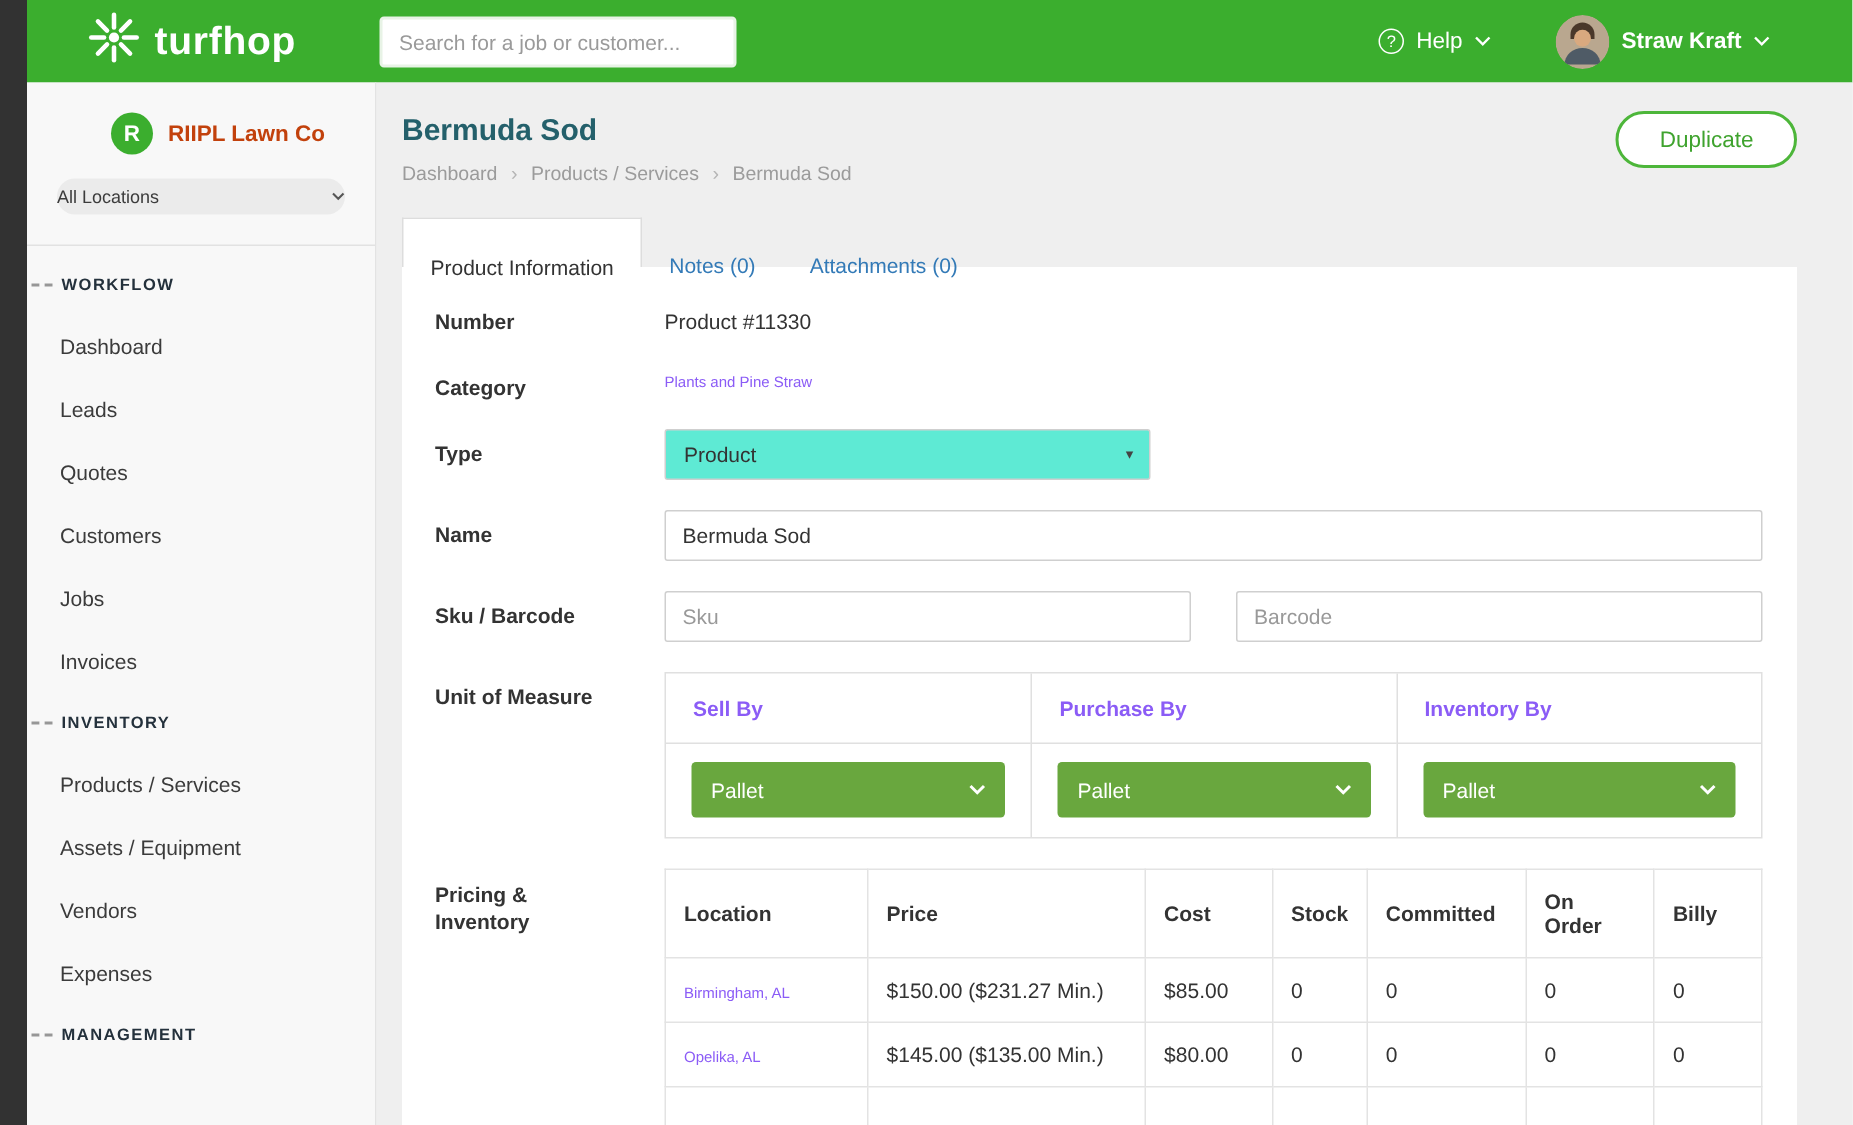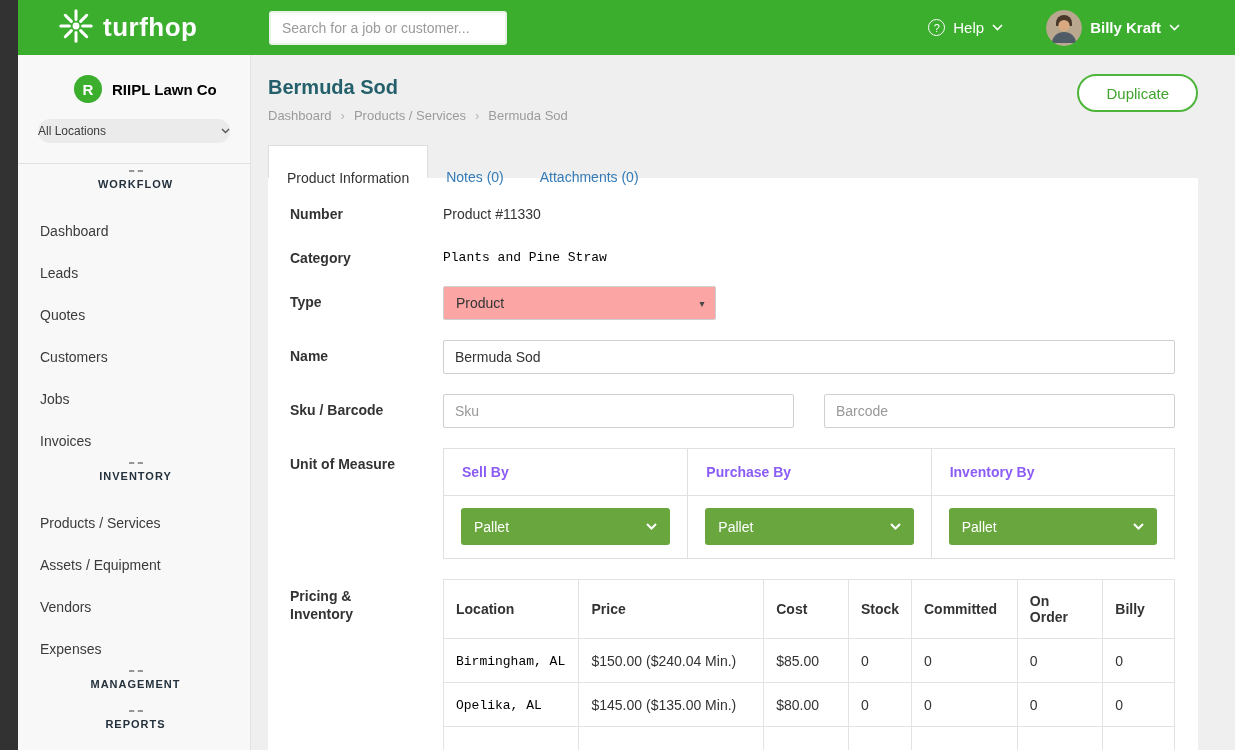--- a/index.html
+++ b/index.html
@@ -3,40 +3,40 @@
 <meta charset="utf-8">
 <style>
   * { box-sizing: border-box; margin: 0; padding: 0; }
   html,body { width:1235px; height:750px; overflow:hidden; font-family:"Liberation Sans",sans-serif; background:#efefef; }
   .app { position:relative; width:1235px; height:750px; }
 
   
   .left-rail { position:absolute; left:0; top:0; width:18px; height:750px; background:#323232; }
 
   
-  .topbar { position:absolute; left:18px; top:0; right:0; height:55px; background:#3bae2e; display:flex; align-items:center;gap:16px; }
+  .topbar { position:absolute; left:18px; top:0; right:0; height:55px; background:#3bae2e; display:flex; align-items:center; }
   .logo { width:233px; display:flex; align-items:center; gap:9px; padding-left:40px; cursor:pointer; }
   .logo-text { color:#fff; font-size:26px; font-weight:bold; letter-spacing:.5px; }
   .search { width:238px; height:34px; margin-left:2px; border:2px solid #e8f3e6; border-radius:3px; padding:0 11px; font-size:14px; color:#8b5cf6; outline:none; font-family:"Liberation Sans",sans-serif; }
   .search::placeholder { color:#9a9a9a; }
   .topbar-right { margin-left:auto; display:flex; align-items:center; gap:43px; padding-right:55px; }
   .help, .user { display:flex; align-items:center; gap:8px; color:#fff; font-size:15px; cursor:pointer; }
   .help-q { width:17px; height:17px; border:1px solid #fff; border-radius:50%; font-size:11px; display:flex; align-items:center; justify-content:center; }
   .avatar { width:36px; height:36px; border-radius:50%; overflow:hidden; display:block; }
   .user-name { font-weight:bold; }
 
   
   .sidebar { position:absolute; left:18px; top:55px; width:233px; bottom:0; background:#f8f8f8; border-right:1px solid #e3e3e3; }
   .company { display:flex; align-items:center; gap:10px; margin:20px 0 0 56px; }
   .company-badge { width:28px; height:28px; border-radius:50%; background:#3bae2e; color:#fff; font-weight:bold; font-size:15px; display:flex; align-items:center; justify-content:center; }
-  .company-name { font-size:15px; font-weight:bold; color:#000000; }
+  .company-name { font-size:15px; font-weight:bold; color:#c2410c; }
   .loc-pill { margin:16px auto 0; width:192px; height:24px; background:#ebebeb; border-radius:12px; display:flex; align-items:center; justify-content:space-between; gap:7px; font-size:12px; color:#3c3c3c; cursor:pointer; }
   .sidebar-divider { margin-top:20px; border-top:1px solid #e2e2e2; }
   .nav { padding-top:6px; }
-  .nav-header { display:flex; align-items:center; gap:6px; padding-left:3px; height:40px; font-size:11px; font-weight:bold; letter-spacing:1px; color:#24313c;flex-direction:column; }
+  .nav-header { display:flex; align-items:center; gap:6px; padding-left:3px; height:40px; font-size:11px; font-weight:bold; letter-spacing:1px; color:#24313c; }
   .dash-icon { width:14px; border-top:2px dashed #979797; }
   .nav-item { height:42px; line-height:42px; padding-left:22px; font-size:14px; color:#3b3b3b; cursor:pointer; }
 
   
   .main { position:absolute; left:251px; top:55px; right:0; bottom:0; background:#efefef; padding:0 37px 0 17px; overflow:hidden; }
   .page-head { position:relative; padding-top:21px; }
   .page-title { font-size:20px; font-weight:bold; color:#24606b; }
   .breadcrumb { margin-top:9px; font-size:13px; color:#9b9b9b; display:flex; align-items:center; }
   .crumb { cursor:pointer; }
   .crumb.current { cursor:default; }
@@ -47,27 +47,27 @@
   .tab { height:33px; line-height:32px; padding:16px 18px; font-size:14px; }
   .tab.active { background:#fff; border:1px solid #ddd; border-bottom:none; color:#333; cursor:default; }
   .tab.inactive { color:#337ab7; cursor:pointer; }
 
   .card { background:#fff; padding:20px 0 60px; min-height:600px; }
   .form-row { display:flex; padding-left:22px; margin-bottom:20px; }
   .form-label { width:153px; flex:none; font-size:14px; font-weight:bold; color:#333; padding-top:8px; }
   .form-label .narrow { display:block; width:80px; line-height:18px; }
   .form-field { width:732px; }
   .static-value { font-size:14px; color:#333; padding-top:8px; }
-  .link { color:#000000; text-decoration:none; cursor:pointer; font-size:13px;font-family:Liberation Mono, monospace; }
+  .link { color:#8b5cf6; text-decoration:none; cursor:pointer; font-size:10px; }
   .static-link { display:inline-block; padding-top:8px; }
 
   .text-input { width:100%; height:34px; border:1px solid #cfcfcf; border-radius:2px; padding:0 11px; font-size:14px; color:#333; outline:none; background:#fff; font-family:"Liberation Sans",sans-serif; }
   .text-input::placeholder { color:#999; }
 
-  .select-box { width:273px; height:34px; border:1px solid #cfcfcf; border-radius:2px; background:#fca5a5; display:flex; align-items:center; cursor:pointer; }
+  .select-box { width:324px; height:34px; border:1px solid #cfcfcf; border-radius:2px; background:#5eead4; display:flex; align-items:center; cursor:pointer; }
   .select-text { flex:1; padding-left:12px; font-size:14px; color:#333; }
   .select-caret-zone { width:26px; height:100%; display:flex; align-items:center; justify-content:center; color:#444; font-size:10px; }
 
   .two-inputs { display:flex; gap:30px; }
   .two-inputs .text-input { flex:1 1 0; }
 
   
   .uom-table { width:732px; border:1px solid #e0e0e0; display:grid; grid-template-columns:1fr 1fr 1fr; }
   .uom-head { padding:15px 18px; font-size:14px; font-weight:bold; color:#8b5cf6; border-bottom:1px solid #e0e0e0; }
   .uom-head + .uom-head, .uom-cell + .uom-cell { border-left:1px solid #e0e0e0; }
@@ -120,21 +120,21 @@
       </div>
       <div class="user">
         <span class="avatar">
           <svg width="36" height="36" viewBox="0 0 36 36">
             <circle cx="18" cy="18" r="18" fill="#b9a78f"></circle>
             <path d="M10 13 a8 8 0 0 1 16 0 v3 h-16 z" fill="#4a382a"></path>
             <circle cx="18" cy="15.5" r="5.6" fill="#d9a97f"></circle>
             <path d="M6 33 a12 11 0 0 1 24 0 z" fill="#4f5b66"></path>
           </svg>
         </span>
-        <span class="user-name">Billy Kraft</span>
+        <span class="user-name">Straw Kraft</span>
         <svg width="11" height="7" viewBox="0 0 11 7">
             <polyline points="1,1 5.5,5.5 10,1" fill="none" stroke="#fff" stroke-width="1.6"></polyline>
           </svg>
       </div>
     </div>
   </header>
 
   <aside class="sidebar">
     <div class="company">
       <span class="company-badge">R</span>
@@ -169,24 +169,20 @@
       <div class="nav-item">Products / Services</div>
       <div class="nav-item">Assets / Equipment</div>
       <div class="nav-item">Vendors</div>
       <div class="nav-item">Expenses</div>
 
       <div class="nav-header">
         <span class="dash-icon"></span>
         <span>MANAGEMENT</span>
       </div>
 
-      <div class="nav-header">
-        <span class="dash-icon"></span>
-        <span>REPORTS</span>
-      </div>
     </nav>
   </aside>
 
   <main class="main">
     <div class="page-head">
       <h1 class="page-title">Bermuda Sod</h1>
       <div class="breadcrumb">
         <span class="crumb">Dashboard</span>
         <span class="crumb-sep">›</span>
         <span class="crumb">Products / Services</span>
@@ -300,21 +296,21 @@
                 <th>Cost</th>
                 <th>Stock</th>
                 <th>Committed</th>
                 <th>On Order</th>
                 <th>Billy</th>
               </tr>
             </thead>
             <tbody>
               <tr>
                 <td><a class="link">Birmingham, AL</a></td>
-                <td>$150.00 ($240.04 Min.)</td>
+                <td>$150.00 ($231.27 Min.)</td>
                 <td>$85.00</td>
                 <td>0</td>
                 <td>0</td>
                 <td>0</td>
                 <td>0</td>
               </tr>
               <tr>
                 <td><a class="link">Opelika, AL</a></td>
                 <td>$145.00 ($135.00 Min.)</td>
                 <td>$80.00</td>

